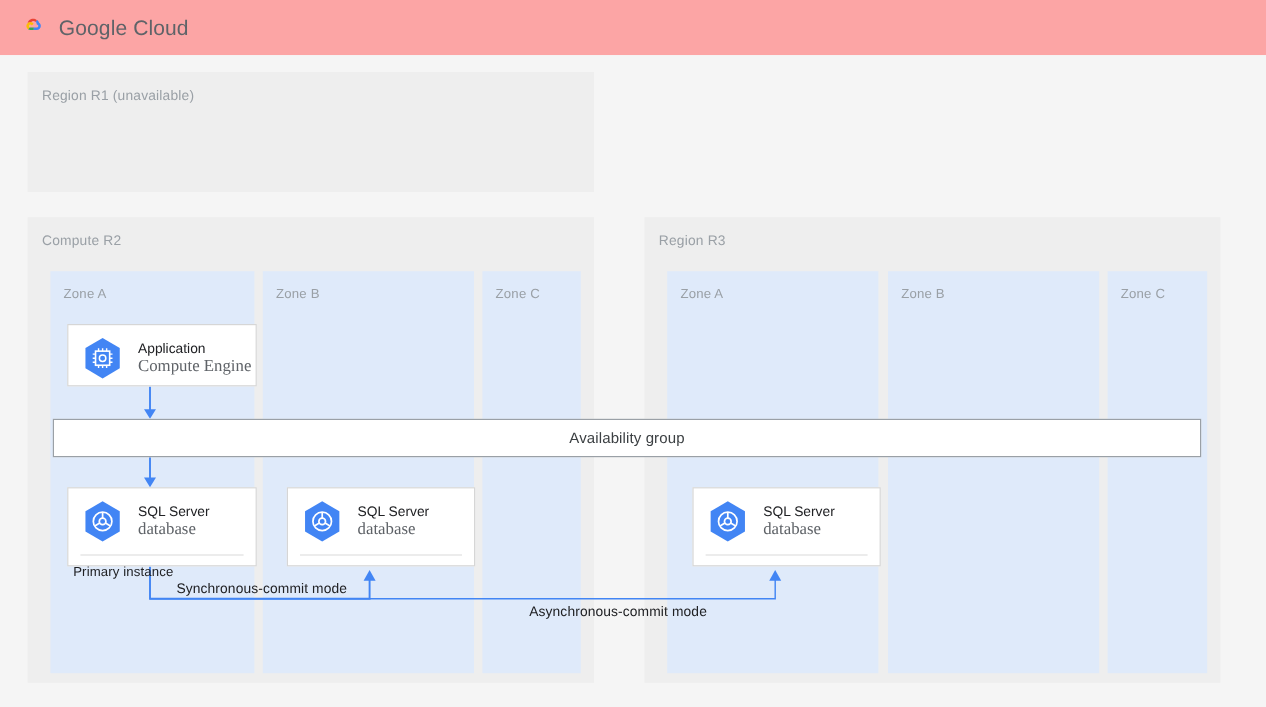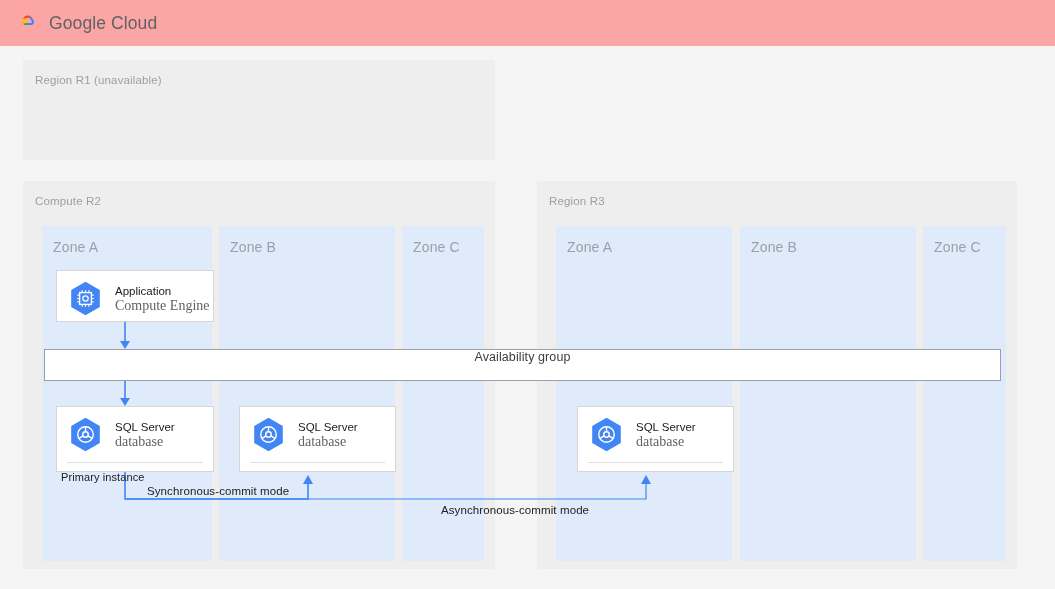--- a/index.html
+++ b/index.html
@@ -69,21 +69,21 @@
   .zone {
     position: absolute;
     background: #dfeafa;
     top: 180px;
     height: 335px;
   }
   .zone-label {
     position: absolute;
     left: 11px;
     top: 13px;
-    font-size: 14px;
+    font-size: 11px;
     color: #9aa0a6;
     letter-spacing: 0.15px;
     white-space: nowrap;
   }
   #zone-r2-a { left: 42px;  width: 170px; }
   #zone-r2-b { left: 219px; width: 176px; }
   #zone-r2-c { left: 402px; width: 82px;  }
   #zone-r3-a { left: 556px; width: 176px; }
   #zone-r3-b { left: 740px; width: 176px; }
   #zone-r3-c { left: 923px; width: 83px;  }
@@ -100,21 +100,21 @@
   #availability-group {
     position: absolute;
     left: 44px;
     top: 303px;
     width: 957px;
     height: 32px;
     background: #ffffff;
     border: 1px solid #9aa0a6;
     box-sizing: border-box;
     display: flex;
-    align-items: flex-start;
+    align-items: center;
     justify-content: center;
   }
   #availability-group .ag-text {
     font-size: 12.5px;
     color: #3c4043;
     letter-spacing: 0.1px;
   }
 
   
   .node {

